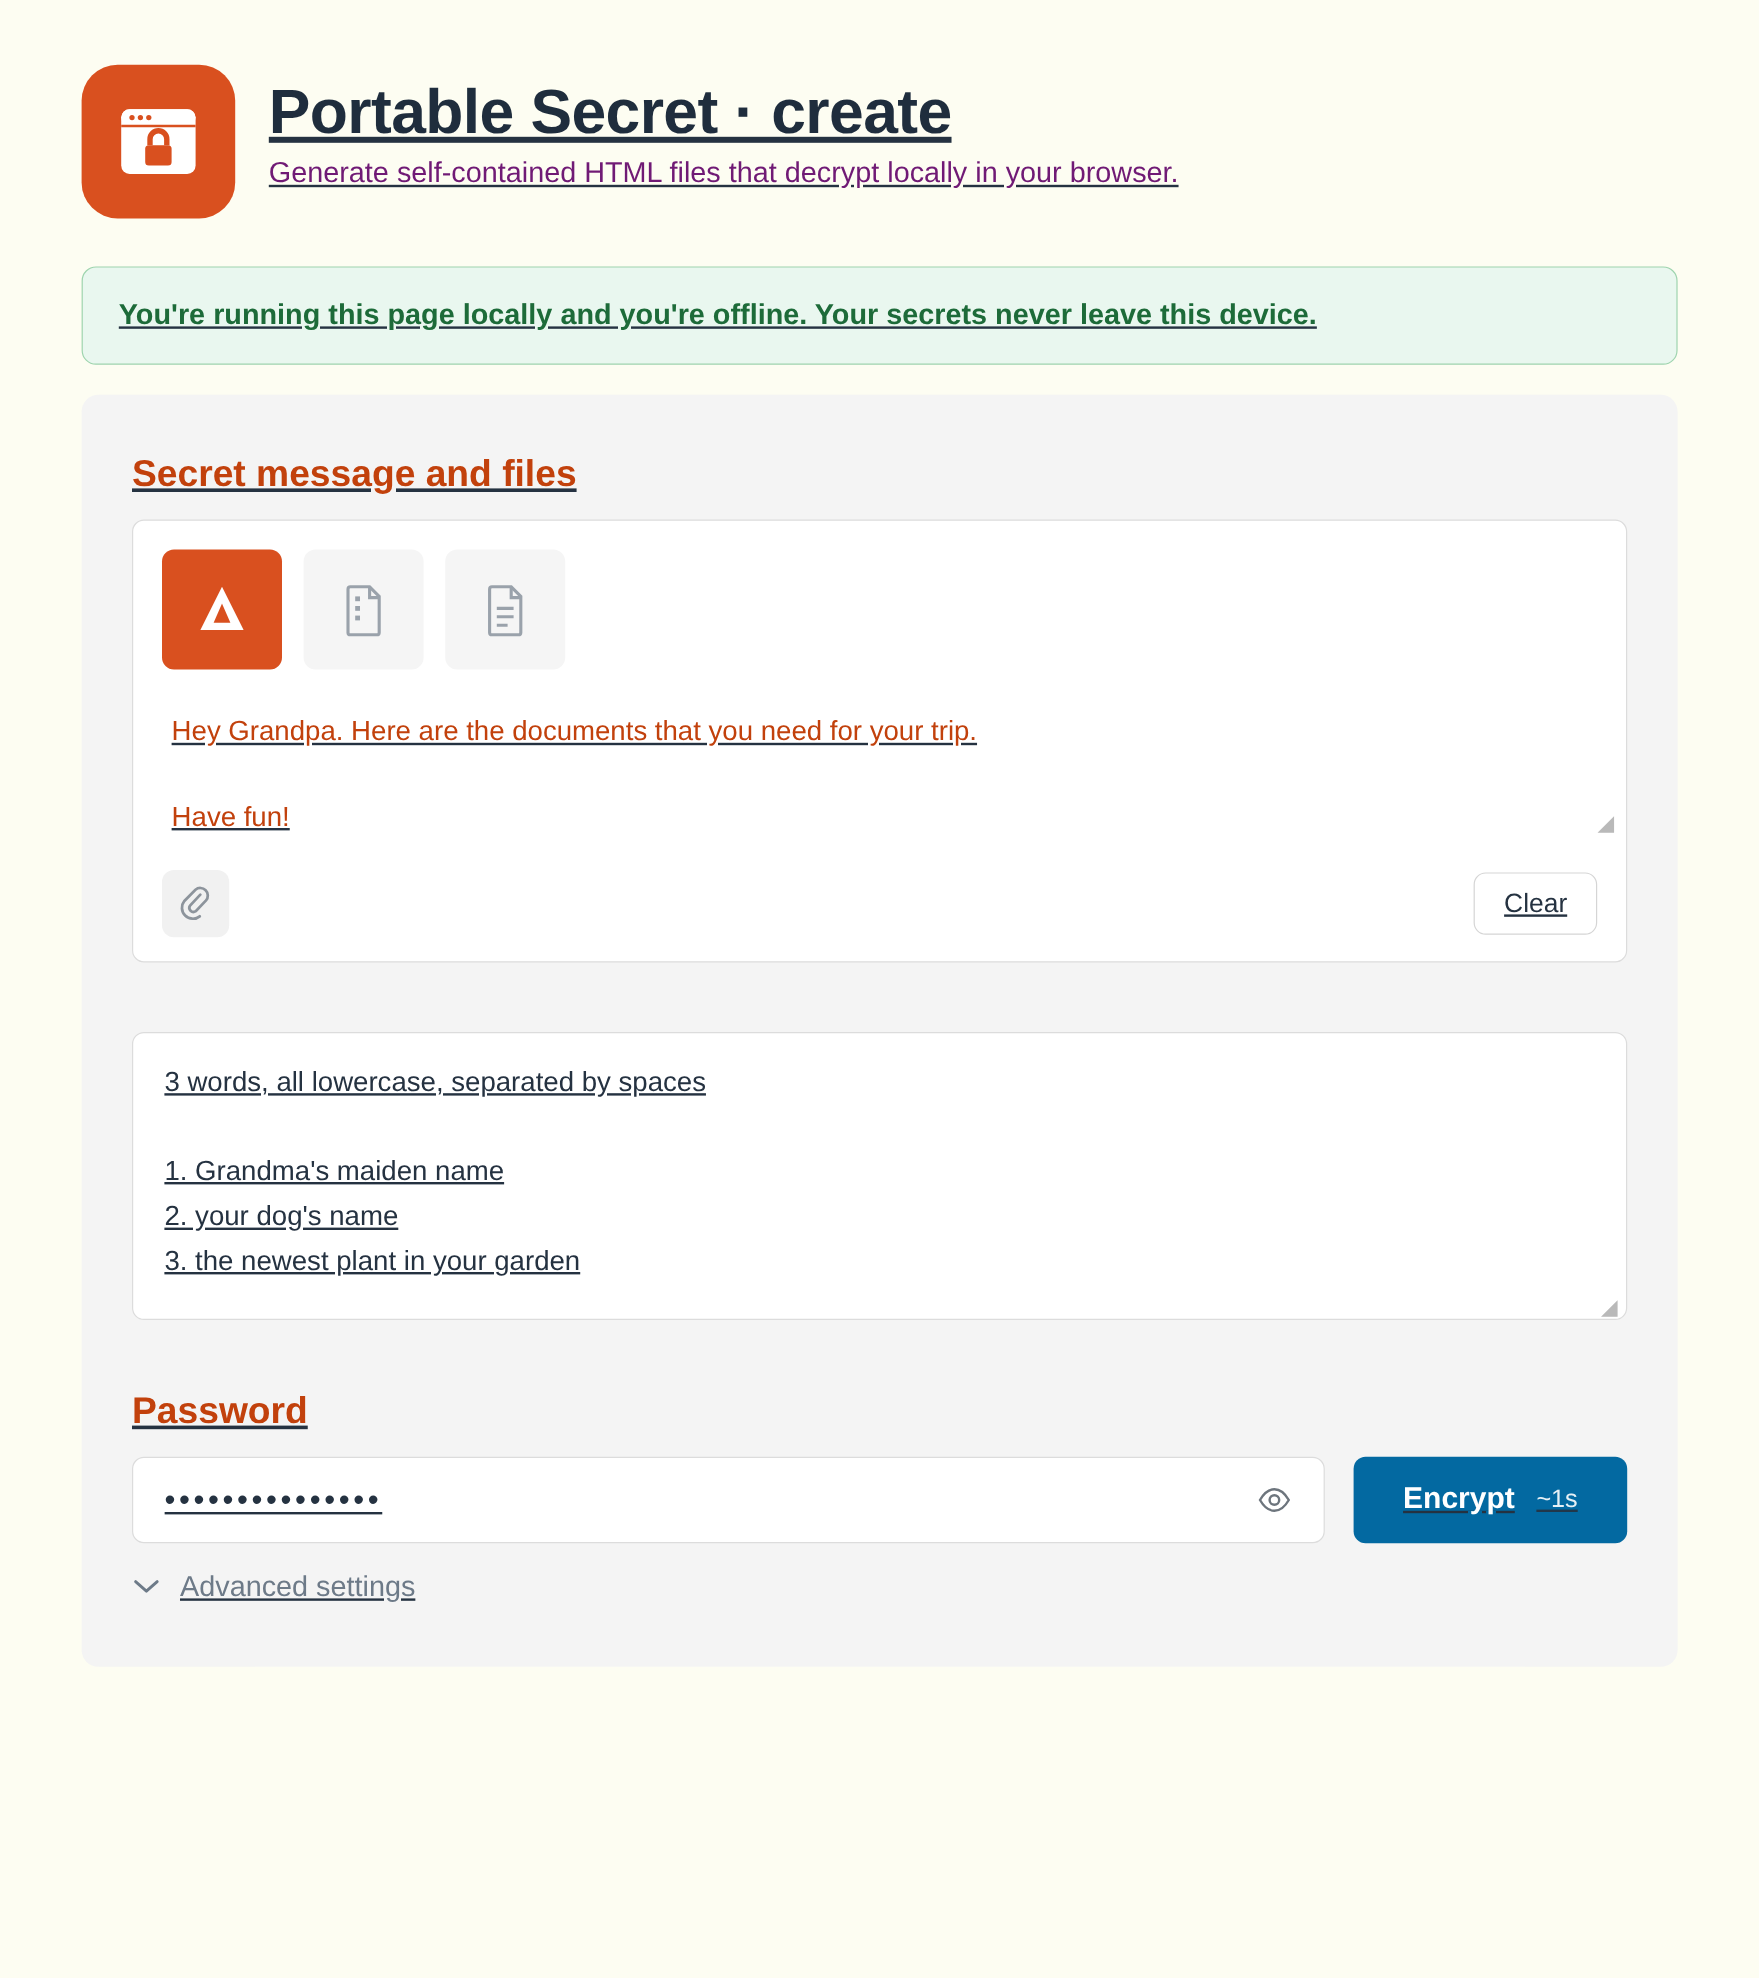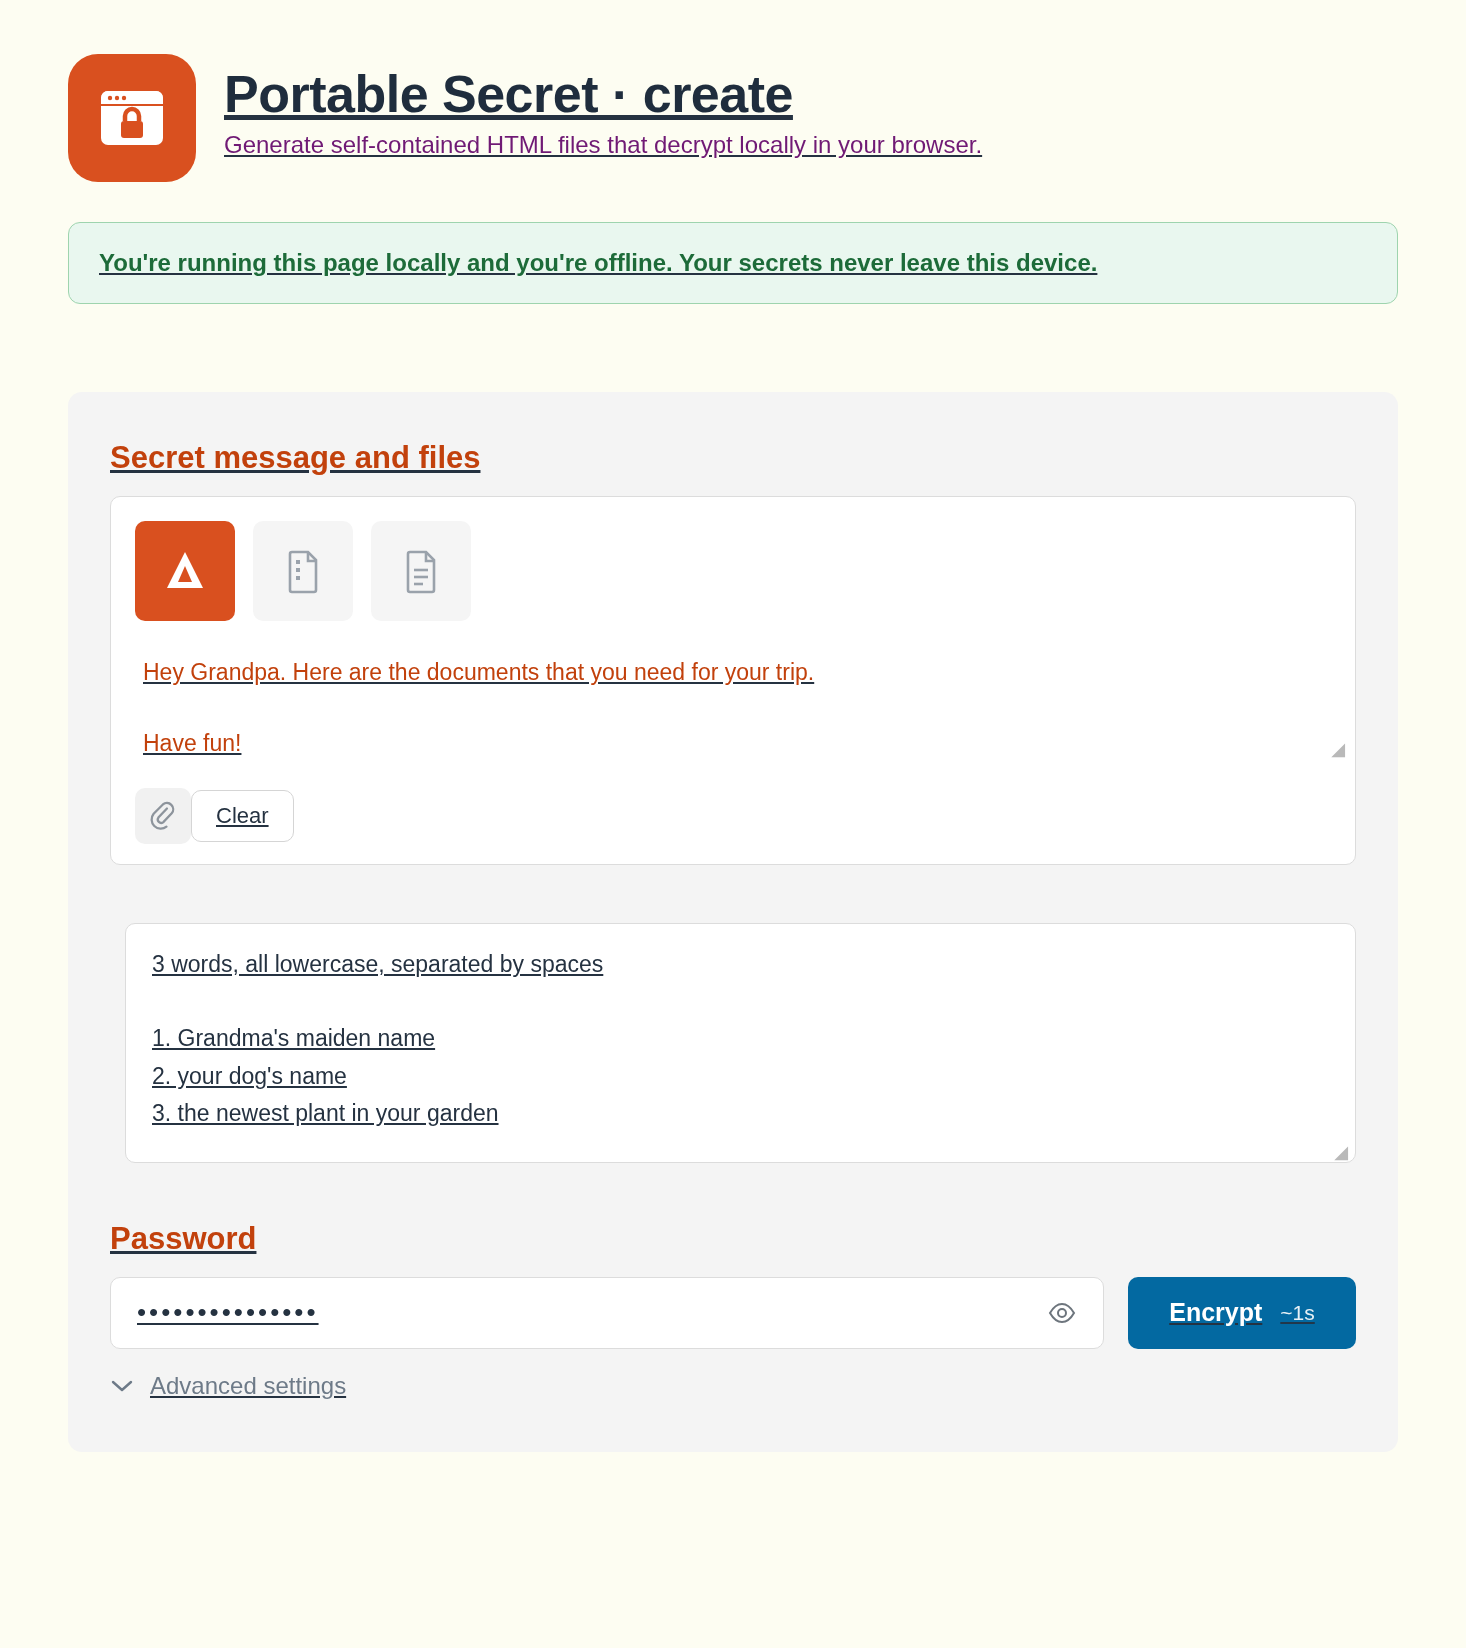--- a/index.html
+++ b/index.html
@@ -56,21 +56,21 @@
 
   
   .banner {
     border: 1px solid #9ed4ae;
     background: #e9f7ef;
     border-radius: 12px;
     padding: 26px 30px;
     font-size: 24px;
     color: #1d6b39;
     font-weight: bold;
-    margin-bottom: 88px;
+    margin-bottom: 25px;
   }
 
   
   .card {
     background: #f4f4f4;
     border-radius: 14px;
     padding: 48px 42px 52px 42px;
   }
   .field-label {
     font-size: 31px;
@@ -115,21 +115,21 @@
     right: 10px;
     bottom: 106px;
     color: #b9b9b9;
     font-size: 18px;
     line-height: 1;
     user-select: none;
   }
   .msg-actions {
     display: flex;
     align-items: center;
-    justify-content: flex-start;
+    justify-content: space-between;
     margin-top: 26px;
   }
   .attach-btn {
     width: 56px;
     height: 56px;
     border-radius: 10px;
     background: #f1f1f1;
     border: none;
     display: flex;
     align-items: center;
@@ -152,21 +152,20 @@
     background: #ffffff;
     border: 1px solid #dcdcdc;
     border-radius: 10px;
     padding: 22px 26px 26px 26px;
     font-size: 23px;
     line-height: 1.62;
     color: #253241;
     white-space: pre-wrap;
     position: relative;
     min-height: 240px;
-    margin-left: 15px;
   }
   .hint-grip {
     position: absolute;
     right: 8px;
     bottom: 6px;
     color: #b9b9b9;
     font-size: 18px;
     line-height: 1;
     user-select: none;
   }

